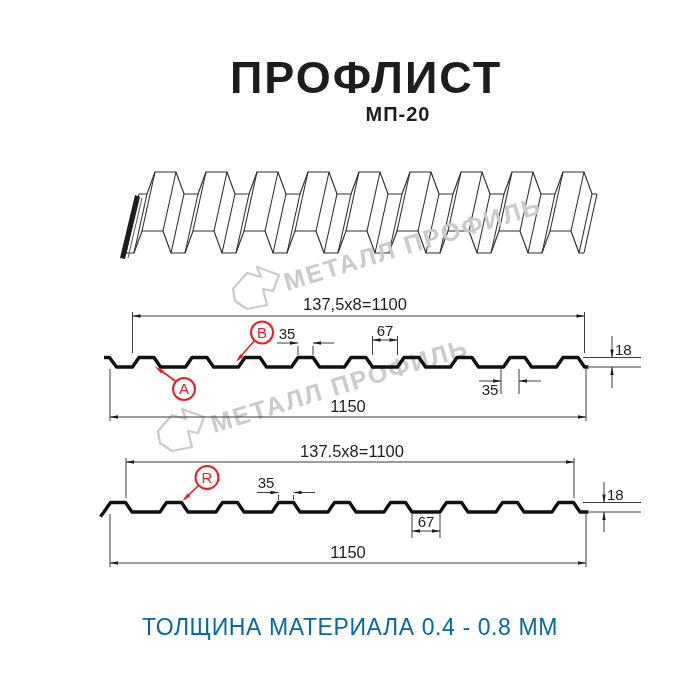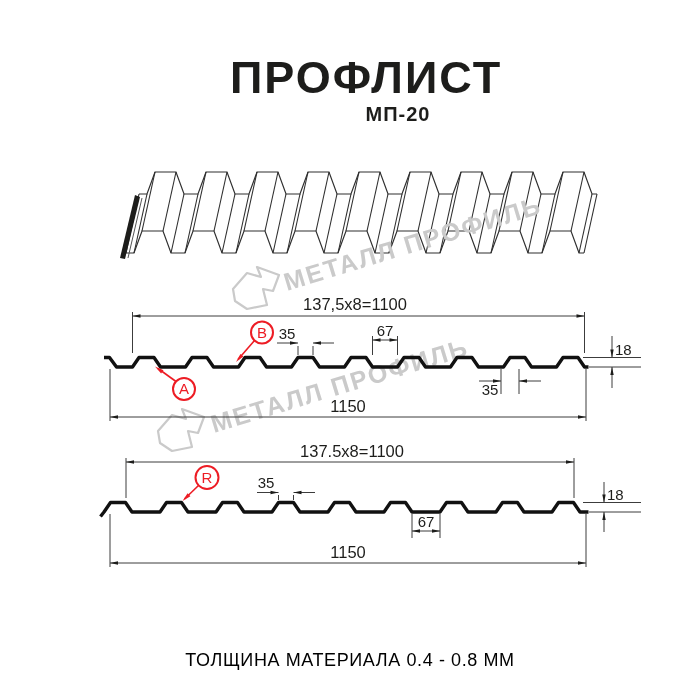--- a/index.html
+++ b/index.html
@@ -1,21 +1,21 @@
 <!DOCTYPE html>
 <html><head>
 <meta charset="utf-8">
 <style>
   html,body{margin:0;padding:0;background:#ffffff;}
   body{width:700px;height:700px;position:relative;overflow:hidden;
        font-family:"Liberation Sans", sans-serif;}
   .abs{position:absolute;left:0;width:700px;text-align:center;}
   .title{top:52px;font-size:45px;font-weight:bold;letter-spacing:2px;color:#1d1d1b;margin-left:16px;}
   .subtitle{top:103px;font-size:20px;font-weight:600;letter-spacing:1px;color:#1d1d1b;padding-left:48px;}
-  .footer{top:614px;font-size:18px;font-weight:500;letter-spacing:0.6px;color:#000000;margin-top:36px;}
+  .footer{top:614px;font-size:23px;font-weight:500;letter-spacing:0.6px;color:#0369a1;}
   svg{position:absolute;left:0;top:0;}
   text{font-family:"Liberation Sans", sans-serif;fill:#1d1d1b;}
   .dim{font-size:15px;}
   .dimBig{font-size:16.5px;}
   .wmText{font-size:25px;font-weight:bold;letter-spacing:2px;fill:#cacaca;}
   .redLbl{font-size:15px;fill:#ed1c24;font-weight:500;}
 </style>
 </head>
 <body>
 

